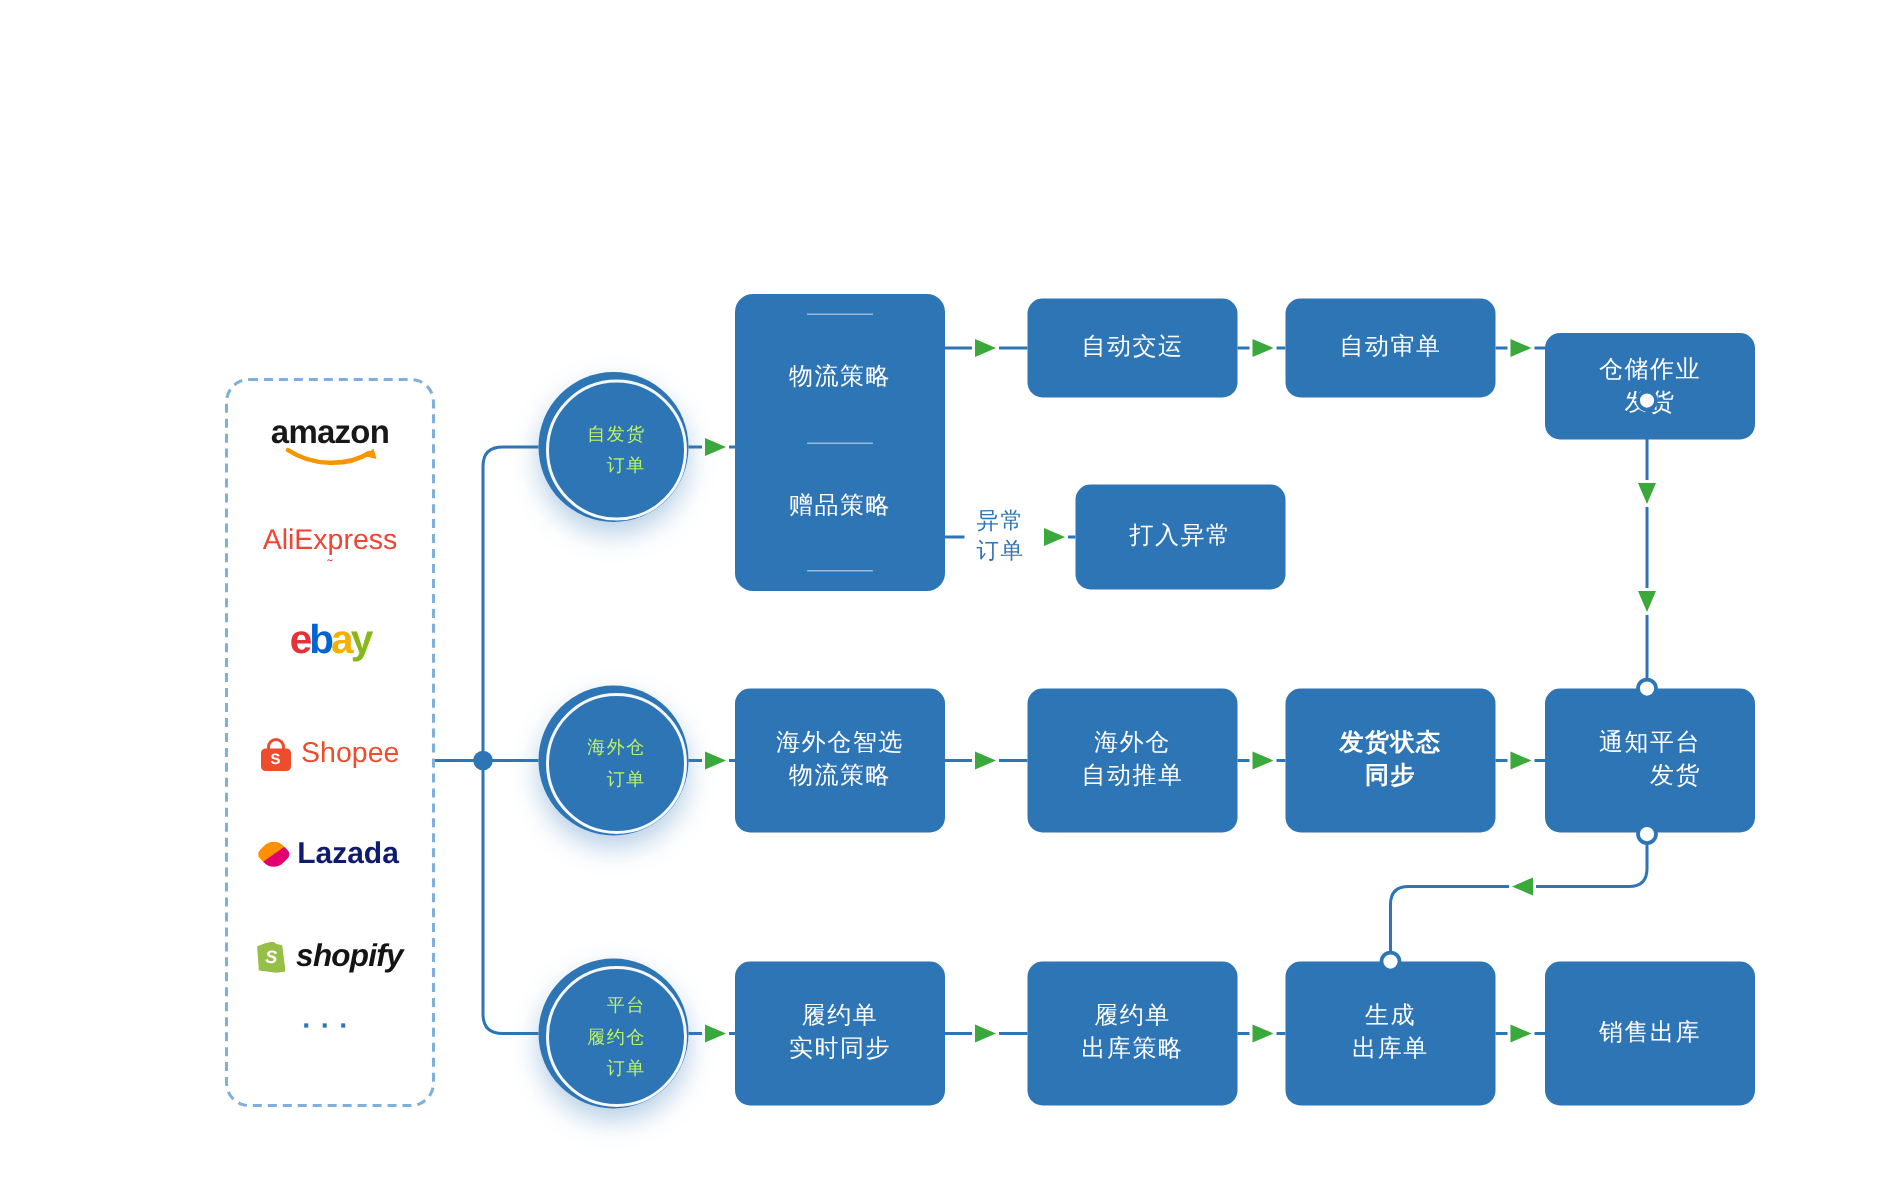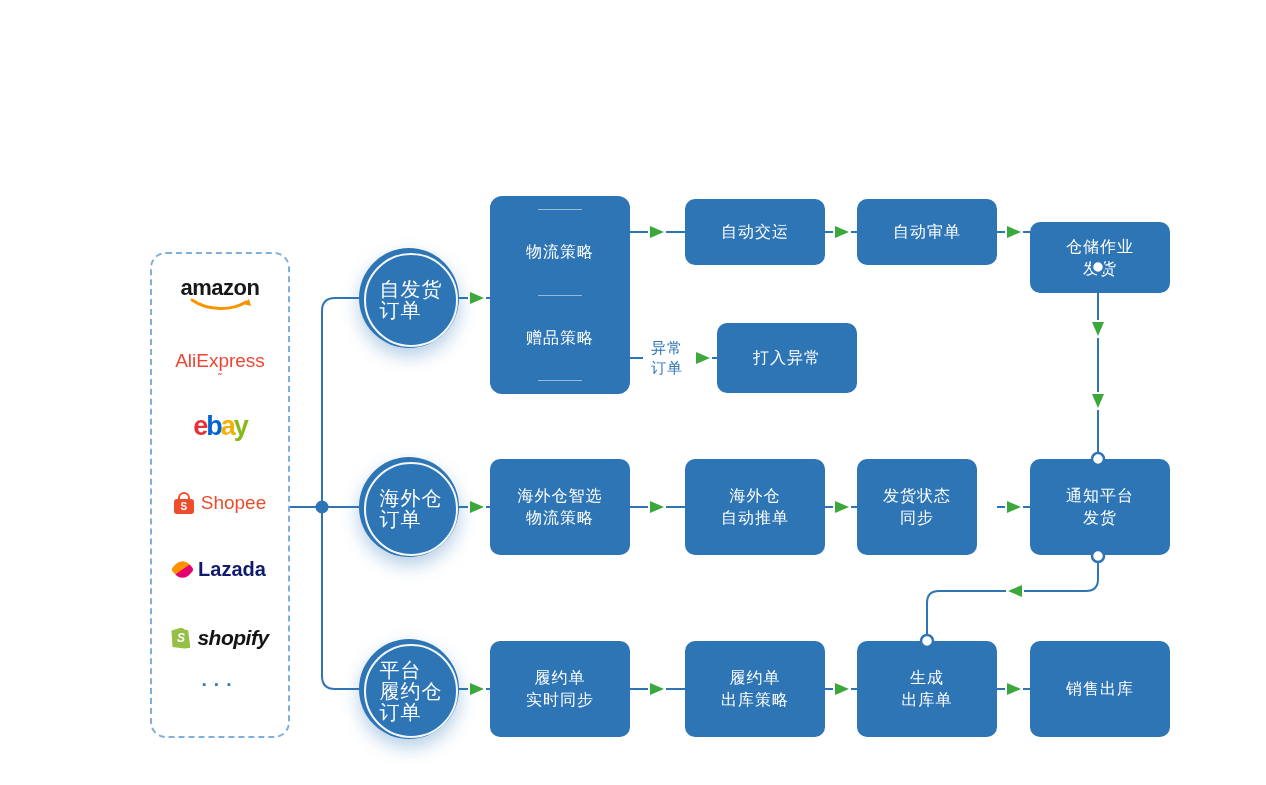--- a/index.html
+++ b/index.html
@@ -40,22 +40,22 @@
   .shopify-text{font-size:21px;font-weight:800;font-style:italic;color:#141414;letter-spacing:-0.5px;}
   .dots-text{font-size:19px;font-weight:700;color:#2e75b6;letter-spacing:6px;}
 
   
   .node{position:absolute;background:#2e75b6;border-radius:10px;color:#ffffff;
         display:flex;align-items:center;justify-content:center;text-align:center;
         font-size:16px;line-height:22px;white-space:pre-line;letter-spacing:1px;}
   .circle{position:absolute;width:100px;height:100px;border-radius:50%;background:#2e75b6;
           box-shadow:0 8px 18px rgba(46,117,182,.35);padding:5px;box-sizing:border-box;}
   .circle-ring{width:100%;height:100%;border:2px solid rgba(255,255,255,.95);border-radius:50%;
-          display:flex;align-items:center;justify-content:center;color:#ffffff;font-size:20px;
-          line-height:21px;white-space:pre-line;text-align:left;letter-spacing:1px;}
+          display:flex;align-items:center;justify-content:center;color:#bef264;font-size:12px;
+          line-height:21px;white-space:pre-line;text-align:right;letter-spacing:1px;}
   .strategy{flex-direction:column;padding:13px 0;box-sizing:border-box;border-radius:12px;}
   .strategy-item{flex:1;display:flex;align-items:center;justify-content:center;width:100%;}
   .strategy-divider{width:44px;height:1px;background:rgba(255,255,255,.5);margin:0 auto;}
   .exception-label{position:absolute;left:640px;top:338px;width:54px;color:#2e75b6;
           font-size:15px;line-height:20px;white-space:pre-line;text-align:center;letter-spacing:1px;}
 
   .wires{position:absolute;left:0;top:0;z-index:3;pointer-events:none;}
   .wire{stroke:#2e75b6;stroke-width:2;fill:none;}
   .tri{fill:#3aa83a;}
   .port{fill:#ffffff;stroke:#2e75b6;stroke-width:2.5;}
@@ -131,23 +131,23 @@
   <div class="node" style="left:1030px;top:197px;width:140px;height:71px;margin-top:25px;">仓储作业
 发货</div>
   <div class="exception-label">异常
 订单</div>
   <div class="node" style="left:717px;top:323px;width:140px;height:70px;">打入异常</div>
 
   <div class="node" style="left:490px;top:459px;width:140px;height:96px;">海外仓智选
 物流策略</div>
   <div class="node" style="left:685px;top:459px;width:140px;height:96px;">海外仓
 自动推单</div>
-  <div class="node" style="left:857px;top:459px;width:120px;height:96px;">发货状态
+  <div class="node" style="left:857px;top:459px;width:140px;height:96px;font-weight:bold;">发货状态
 同步</div>
-  <div class="node" style="left:1030px;top:459px;width:140px;height:96px;">通知平台
+  <div class="node" style="left:1030px;top:459px;width:140px;height:96px;text-align:right;">通知平台
 发货</div>
 
   <div class="node" style="left:490px;top:641px;width:140px;height:96px;">履约单
 实时同步</div>
   <div class="node" style="left:685px;top:641px;width:140px;height:96px;">履约单
 出库策略</div>
   <div class="node" style="left:857px;top:641px;width:140px;height:96px;">生成
 出库单</div>
   <div class="node" style="left:1030px;top:641px;width:140px;height:96px;text-align:right;">销售出库</div>
 

